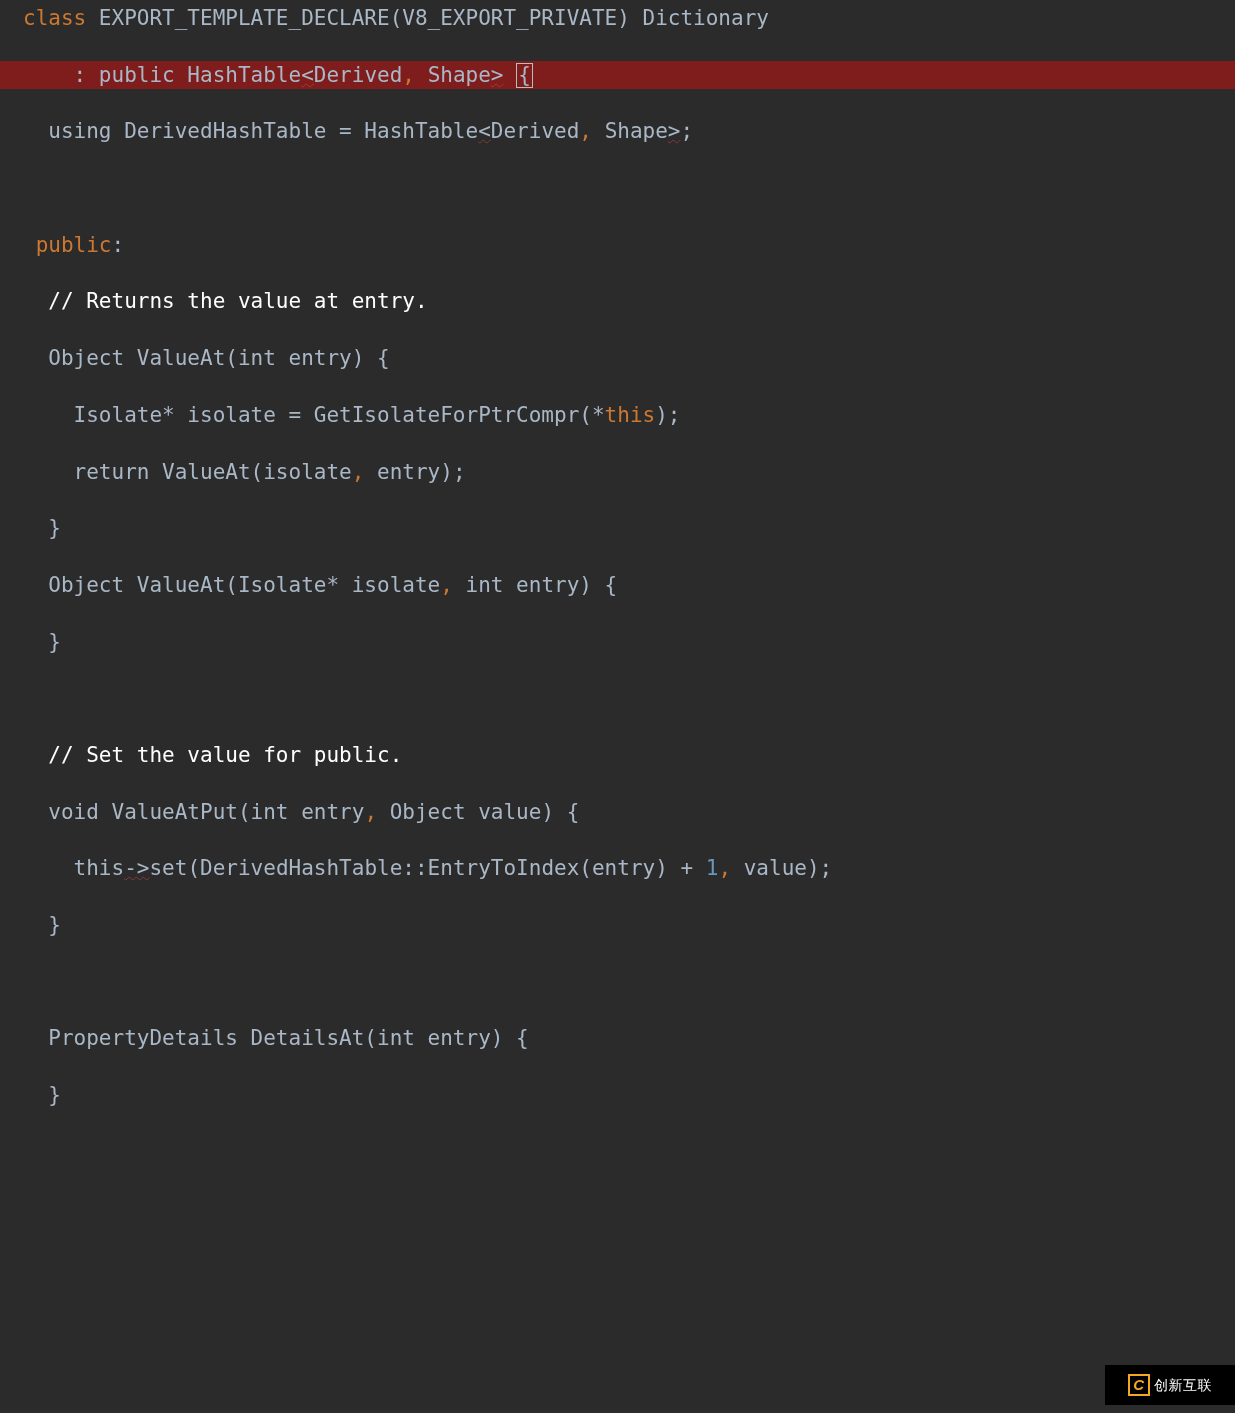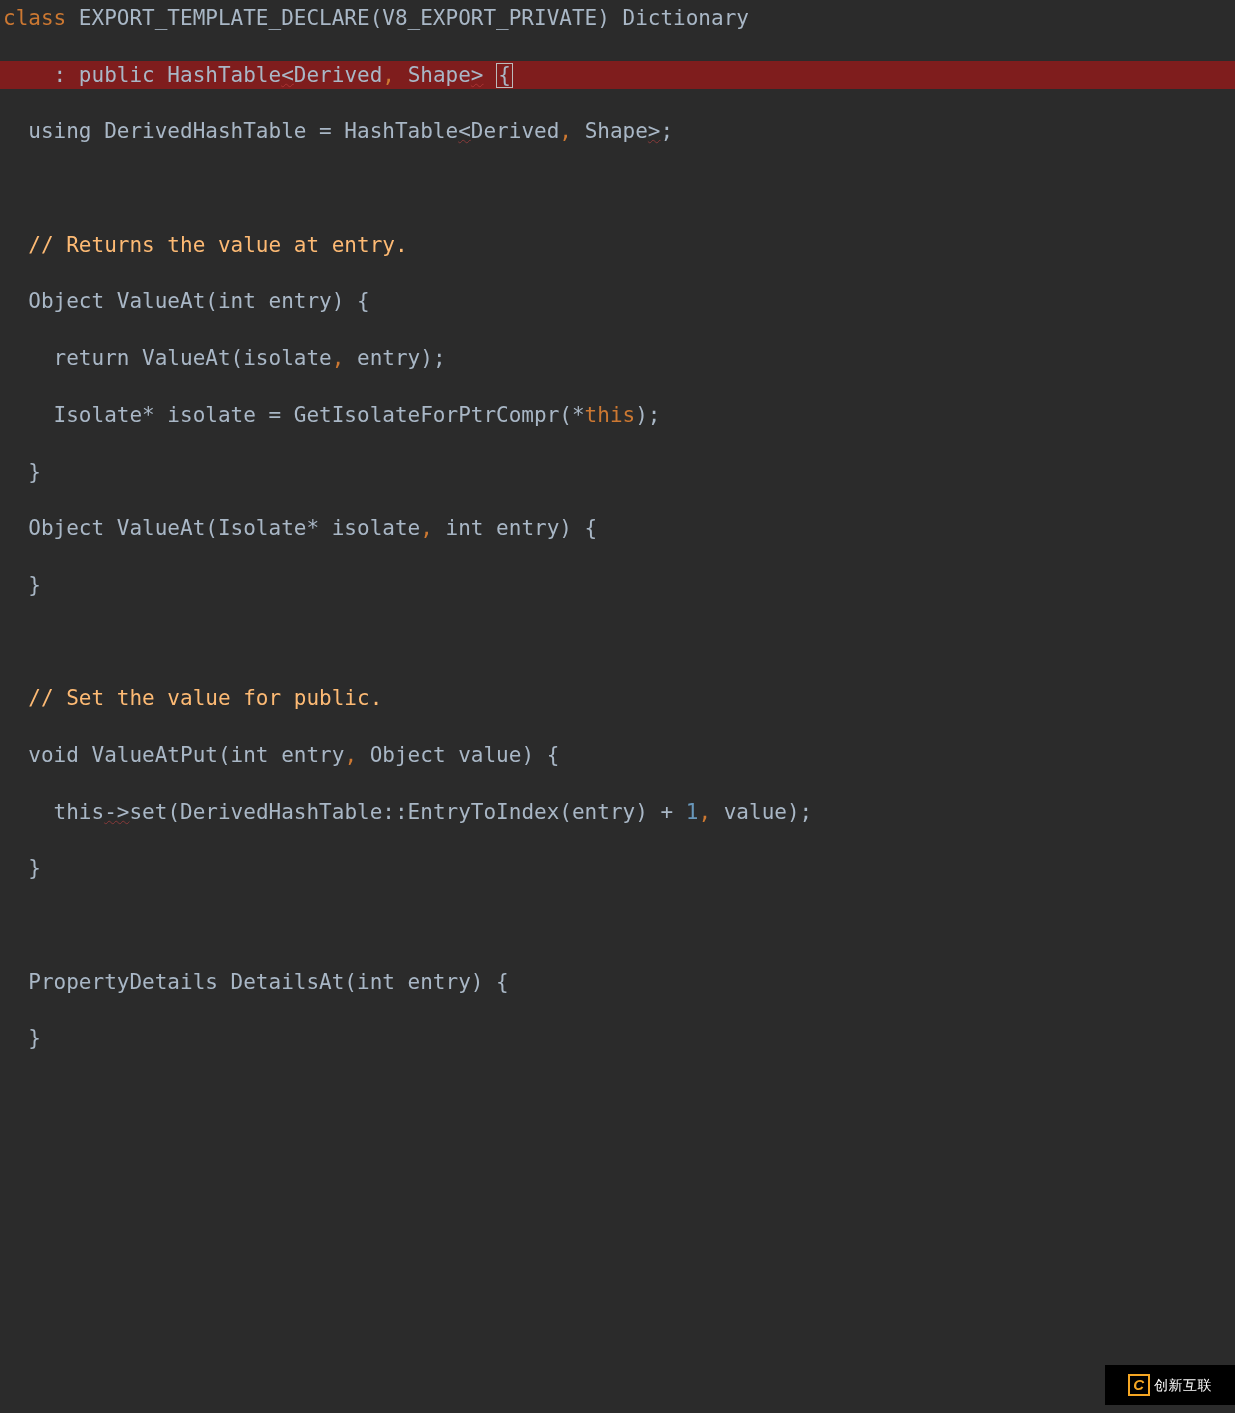--- a/index.html
+++ b/index.html
@@ -12,25 +12,25 @@
     width:1235px;
     height:1413px;
     overflow:hidden;
     position:relative;
   }
   pre {
     white-space:pre;
     padding:4px 0 0 0;
     font-family:inherit;
   }
-  .code-line { display:block; padding-left:3px; min-height:1.35em; }
+  .code-line { display:block; padding-left:23px; min-height:1.35em; }
   .hl-line { background:#7f1d1d; }
   .kw { color:#cc7832; }
   .num { color:#6897bb; }
-  .cmt { color:#fdba74; }
+  .cmt { color:#ffffff; }
   .squiggle { text-decoration: underline wavy #cc444488; text-decoration-thickness:1px; }
   .cursorbox {
     display:inline-block;
     border:1px solid #bbbbbb;
     line-height:1.1;
     padding:0 1px;
   }
   .watermark {
     position:absolute;
     right:0;
@@ -59,24 +59,25 @@
     font-size:15px;
   }
 </style>
 </head>
 <body>
 
 <pre><span class="code-line"><span class="kw">class</span><span> EXPORT_TEMPLATE_DECLARE(V8_EXPORT_PRIVATE) Dictionary</span></span>
 <span class="code-line hl-line"><span>    : public HashTable</span><span class="squiggle">&lt;</span><span>Derived</span><span class="kw">,</span><span> Shape</span><span class="squiggle">&gt;</span> <span class="cursorbox">{</span></span>
 <span class="code-line"><span>  using DerivedHashTable = HashTable</span><span class="squiggle">&lt;</span><span>Derived</span><span class="kw">,</span><span> Shape</span><span class="squiggle">&gt;</span><span>;</span></span>
 <span class="code-line"></span>
+<span class="code-line"> <span class="kw">public</span><span>:</span></span>
 <span class="code-line cmt">  // Returns the value at entry.</span>
 <span class="code-line">  Object ValueAt(int entry) {</span>
+<span class="code-line"><span>    Isolate* isolate = GetIsolateForPtrCompr(</span><span>*</span><span class="kw">this</span><span>);</span></span>
 <span class="code-line"><span>    return ValueAt(isolate</span><span class="kw">,</span><span> entry);</span></span>
-<span class="code-line"><span>    Isolate* isolate = GetIsolateForPtrCompr(</span><span>*</span><span class="kw">this</span><span>);</span></span>
 <span class="code-line">  }</span>
 <span class="code-line"><span>  Object ValueAt(Isolate* isolate</span><span class="kw">,</span><span> int entry) {</span></span>
 <span class="code-line">  }</span>
 <span class="code-line"></span>
 <span class="code-line cmt">  // Set the value for public.</span>
 <span class="code-line"><span>  void ValueAtPut(int entry</span><span class="kw">,</span><span> Object value) {</span></span>
 <span class="code-line"><span>    this</span><span class="squiggle">-&gt;</span><span>set(DerivedHashTable::EntryToIndex(entry) + </span><span class="num">1</span><span class="kw">,</span><span> value);</span></span>
 <span class="code-line">  }</span>
 <span class="code-line"></span>
 <span class="code-line">  PropertyDetails DetailsAt(int entry) {</span>

